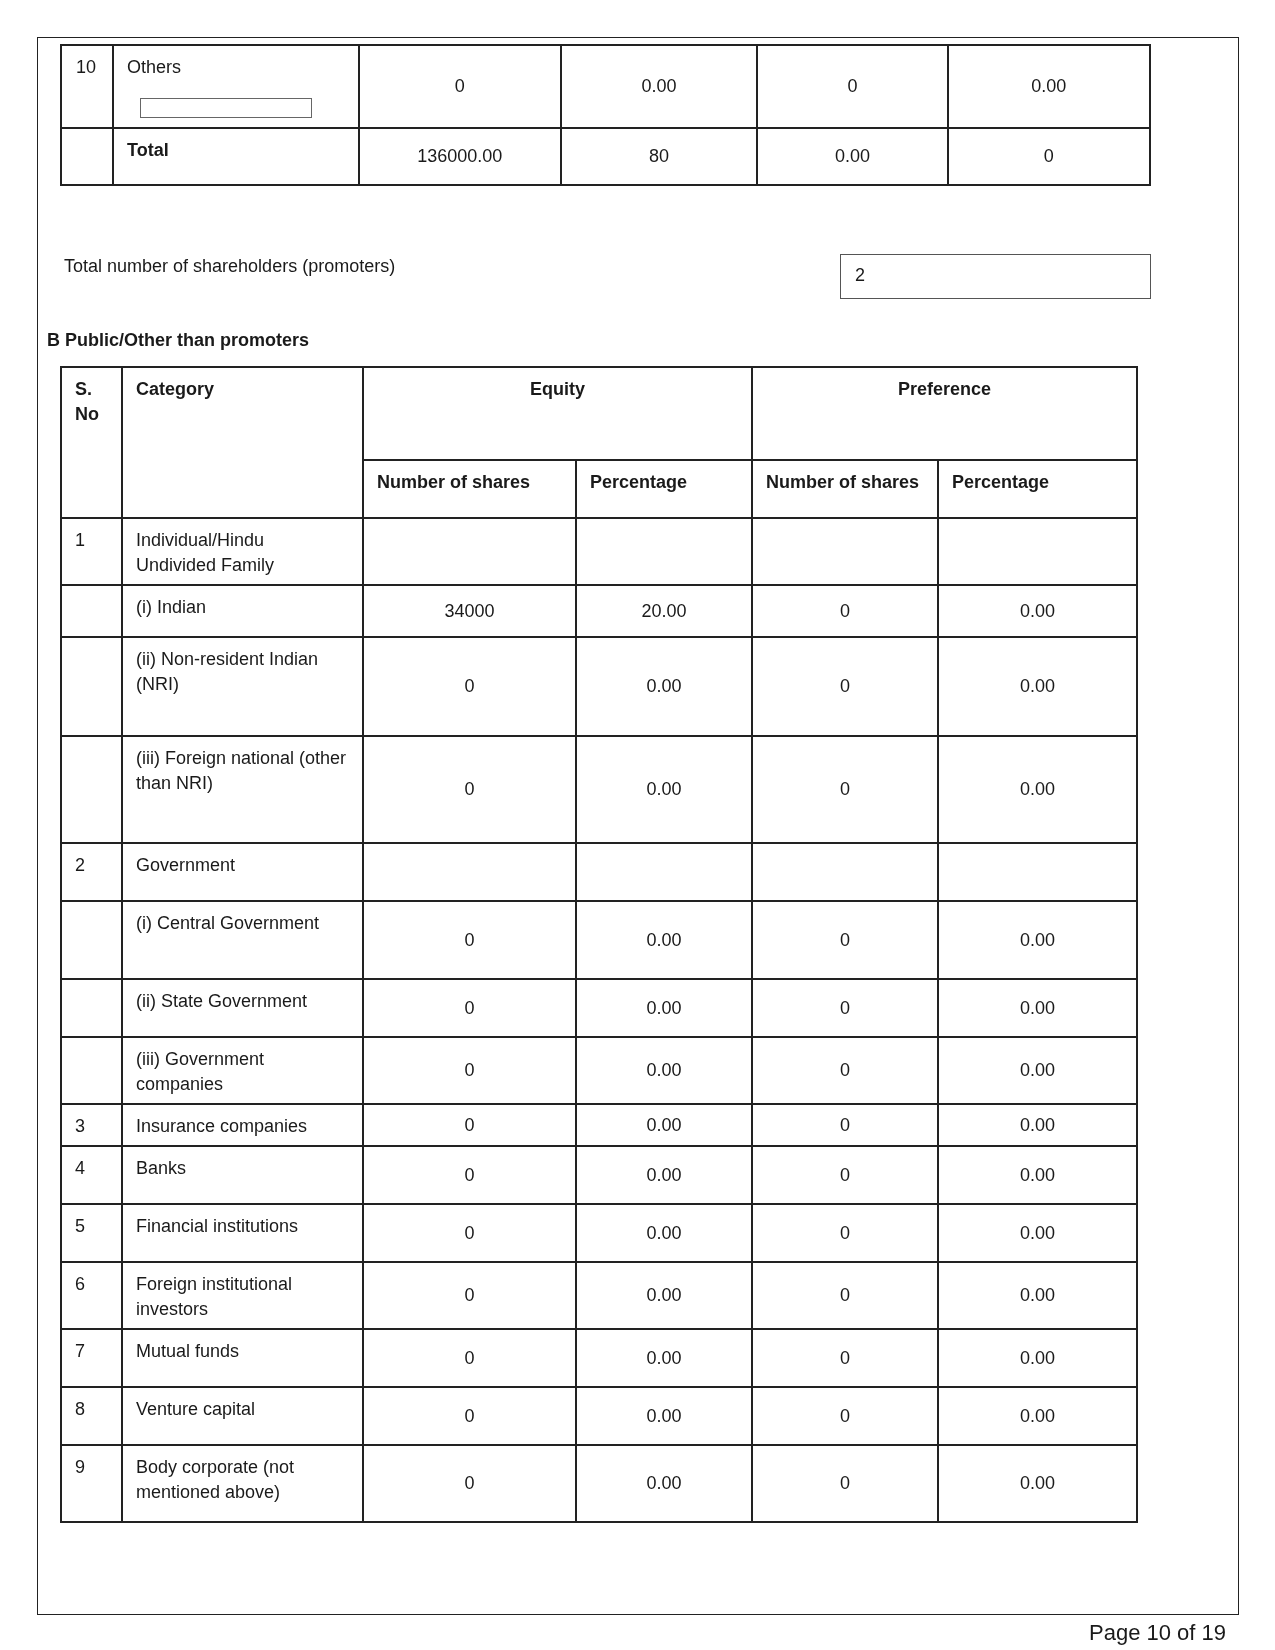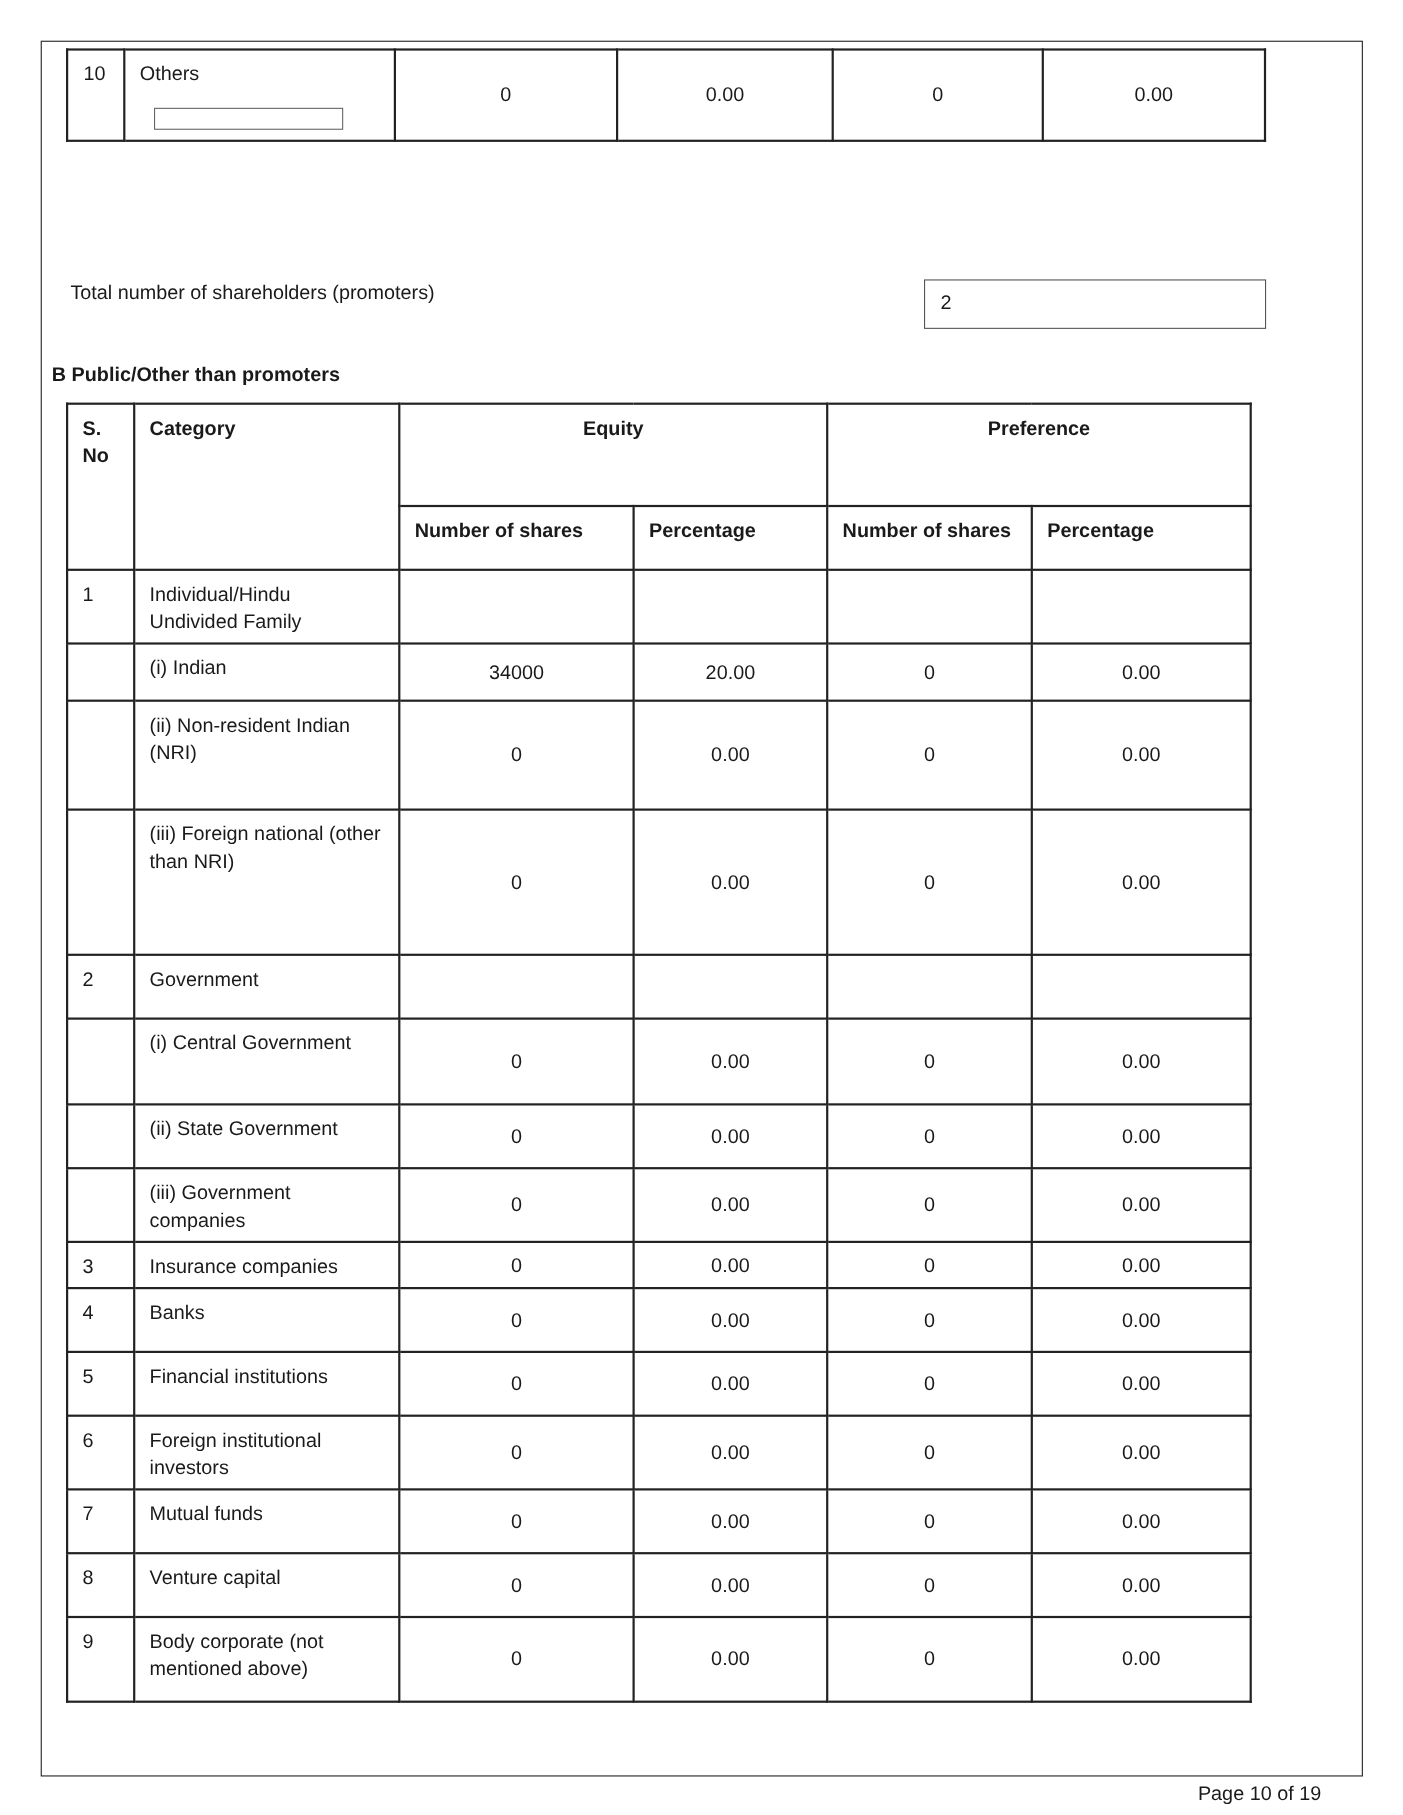--- a/index.html
+++ b/index.html
@@ -28,21 +28,21 @@
 
   #tableB { left:60px; top:366px; width:1078px; }
   #tableB td.c0 { width:61px; }
   #tableB td.c1 { width:241px; }
   #tableB td.c2 { width:213px; }
   #tableB td.c3 { width:176px; }
   #tableB td.c4 { width:186px; }
   #tableB td.c5 { width:199px; }
   .hdr-center { text-align:center; }
 
-  .page-number { position:absolute; left:1089px; top:1620px; font-size:18px; }
+  .page-number { position:absolute; left:1089px; top:1620px; font-size:22px; }
 </style>
 </head>
 <body>
 
 <div class="page-frame"></div>
 
 <table id="tableA">
   <tbody>
       <tr style="height:83px;">
     <td class="c0">
@@ -50,20 +50,32 @@
         </td>
     <td class="c1">
       <span class="cell-text">Others</span>
       <input class="others-input" type="text" value="" style="">
     </td>
     <td class="c2 num">0</td>
     <td class="c3 num">0.00</td>
     <td class="c4 num">0</td>
     <td class="c5 num">0.00</td>
   </tr>
+  <tr style="height:57px;">
+    <td class="c0">
+          <span class="cell-text"></span>
+        </td>
+    <td class="c1">
+          <span class="cell-text bold">Total</span>
+        </td>
+    <td class="c2 num">136000.00</td>
+    <td class="c3 num">80</td>
+    <td class="c4 num">0.00</td>
+    <td class="c5 num">0</td>
+  </tr>
 </tbody>
   </table>
 
 <div class="shareholder-label">Total number of shareholders (promoters)</div>
 <div class="shareholder-box">2</div>
 
 <div class="section-title">B  Public/Other than promoters</div>
 
 <table id="tableB">
   <tbody>
@@ -126,21 +138,21 @@
           <span class="cell-text"></span>
         </td>
         <td class="c1">
           <span class="cell-text">(ii) Non-resident Indian (NRI)</span>
         </td>
         <td class="c2 num">0</td>
         <td class="c3 num">0.00</td>
         <td class="c4 num">0</td>
         <td class="c5 num">0.00</td>
       </tr>
-      <tr style="height: 132px;">
+      <tr style="height: 107px;">
         <td class="c0">
           <span class="cell-text"></span>
         </td>
         <td class="c1">
           <span class="cell-text">(iii) Foreign national (other than NRI)</span>
         </td>
         <td class="c2 num">0</td>
         <td class="c3 num">0.00</td>
         <td class="c4 num">0</td>
         <td class="c5 num">0.00</td>

